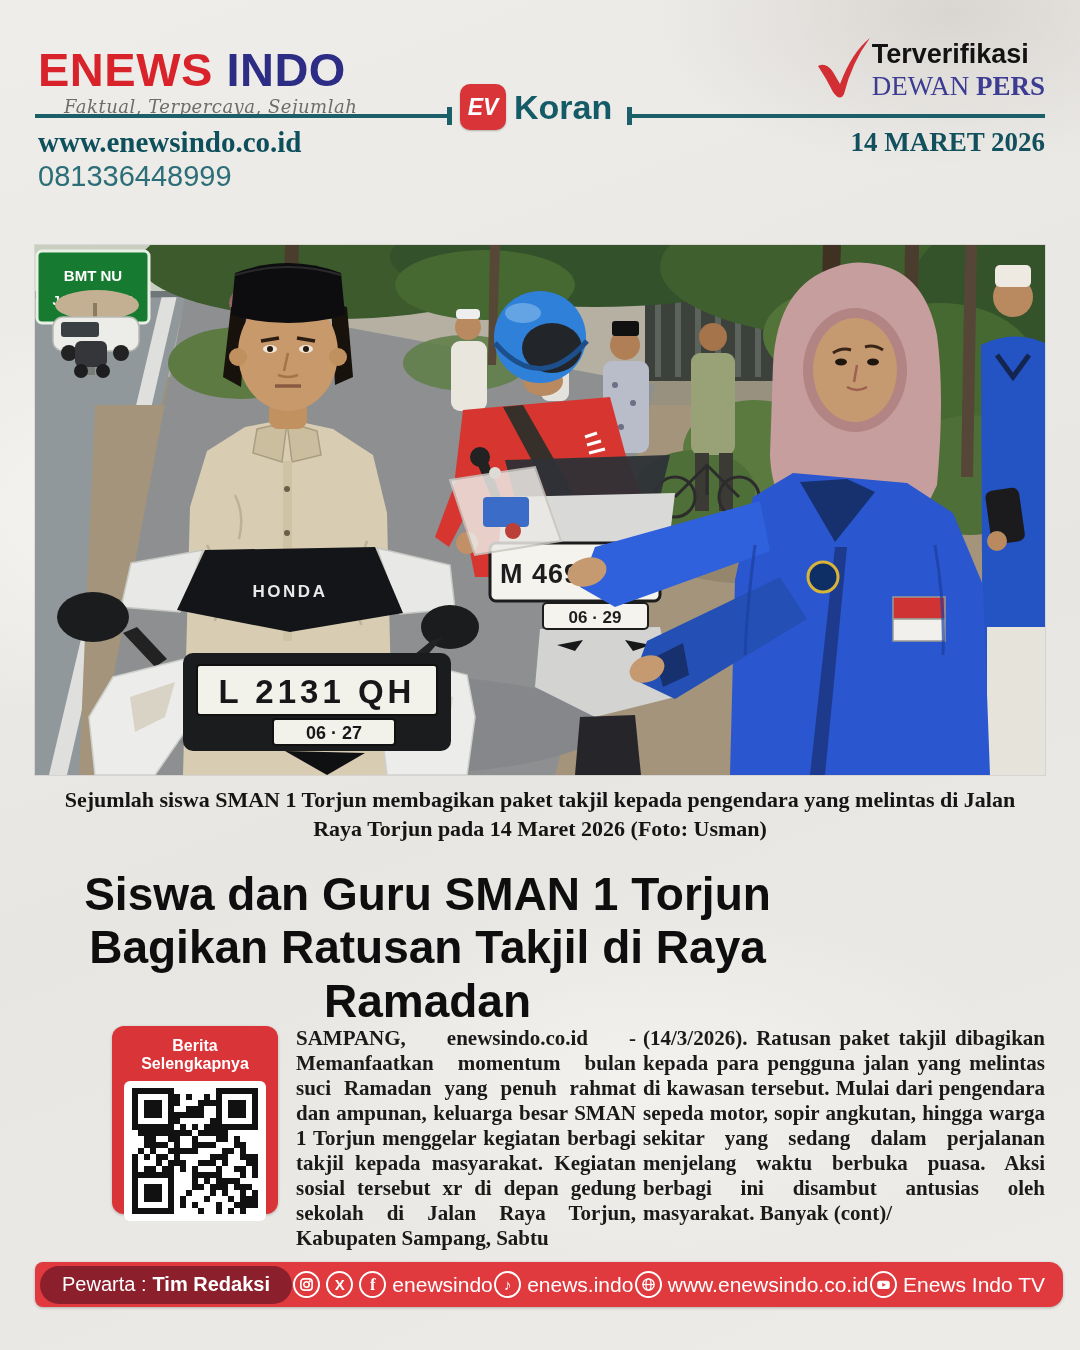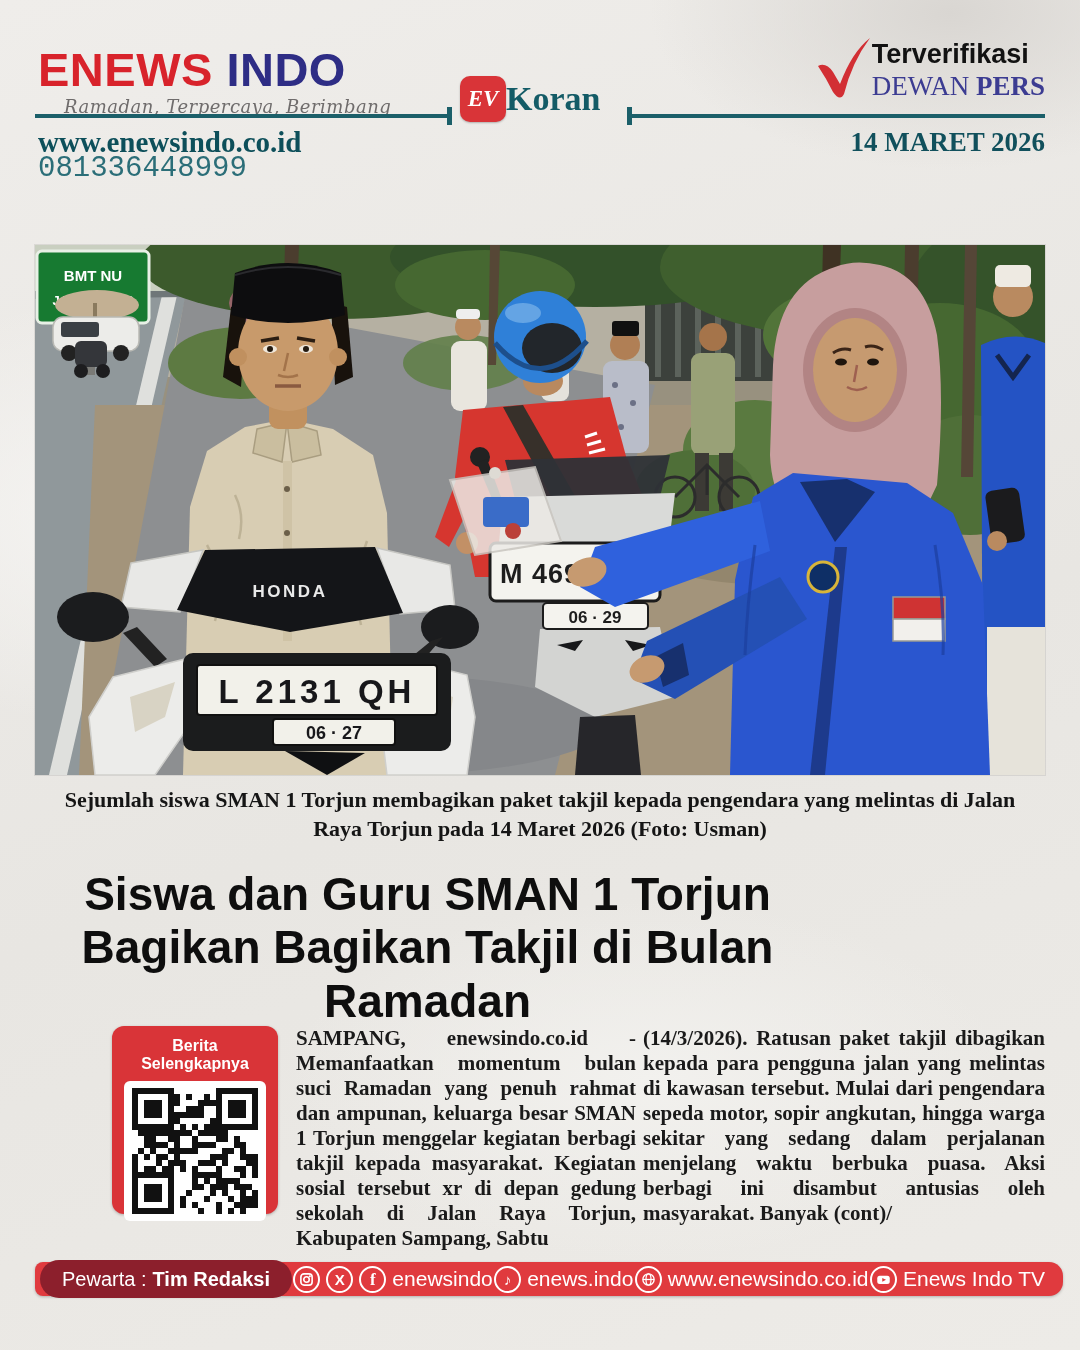--- a/index.html
+++ b/index.html
@@ -19,63 +19,63 @@
   .verify{position:absolute;right:35px;top:40px;text-align:left;}
   .verify .check{position:absolute;left:-56px;top:-4px;width:56px;height:66px;}
   .verify .t1{font-size:27px;font-weight:800;color:#121212;line-height:1.1;}
   .verify .t2{font-family:"Liberation Serif",serif;font-size:27px;color:#3c3c92;line-height:1.2;}
   .verify .t2 b{font-weight:bold;text-align:right;}
   .rule{position:absolute;top:114px;height:4px;background:#1b5f69;}
   .rule.left{left:35px;width:412px;}
   .rule.right{left:632px;right:35px;}
   .cap{position:absolute;top:107px;width:5px;height:18px;background:#1b5f69;}
   .cap.l{left:447px;} .cap.r{left:627px;}
-  .koran{position:absolute;left:460px;top:76px;display:flex;align-items:center;font-family:Liberation Serif, serif;}
+  .koran{position:absolute;left:460px;top:84px;display:flex;align-items:center;gap:8px;}
   .koran .ev{width:46px;height:46px;background:#d93438;border-radius:10px;display:flex;align-items:center;justify-content:center;
     color:#fff;font-weight:800;font-style:italic;font-size:23px;box-shadow:0 1px 2px rgba(0,0,0,.25);}
   .koran .kl{font-size:34px;font-weight:800;color:#135b66;}
   .website{position:absolute;left:38px;top:126px;font-family:"Liberation Serif",serif;font-weight:bold;font-size:29px;color:#0d4f5a;}
-  .phone{position:absolute;left:38px;top:152px;font-family:Liberation Mono, monospace;font-size:29px;color:#2b6e78;}
+  .phone{position:absolute;left:38px;top:160px;font-family:Liberation Sans, sans-serif;font-size:29px;color:#2b6e78;}
   .dayline{position:absolute;right:35px;top:127px;text-align:right;font-family:"Liberation Serif",serif;font-weight:bold;color:#11505c;font-size:27px;line-height:1.18;}
   .category{position:absolute;left:50%;transform:translateX(-50%);top:177px;background:#d93438;color:#fff;
     font-size:29px;font-weight:800;letter-spacing:1px;padding:9px 34px;border-radius:6px;white-space:nowrap;box-shadow:0 1px 3px rgba(0,0,0,.25);}
   
   .photo{position:absolute;left:35px;top:245px;width:1010px;height:530px;box-shadow:0 0 0 1px rgba(0,0,0,.08);}
   
   .caption{position:absolute;left:40px;top:786px;width:1000px;text-align:center;
     font-family:"Liberation Serif",serif;font-weight:bold;font-size:22px;line-height:1.3;color:#151515;}
   .headline{position:absolute;left:0;top:868px;width:855px;text-align:center;
     font-size:46px;line-height:1.16;font-weight:800;color:#0e0e0e;}
   
   .article{position:absolute;left:112px;top:1026px;width:933px;display:flex;gap:18px;}
   .qrbox{width:166px;min-width:166px;height:188px;background:#d93438;border-radius:12px;padding:9px 8px;box-sizing:border-box;text-align:center;box-shadow:0 1px 3px rgba(0,0,0,.25);}
   .qrbox .lbl{color:#fff;font-size:16px;font-weight:700;margin:2px 0 8px;}
   .qrwhite{width:142px;height:140px;background:#fff;border-radius:6px;margin:0 auto;display:flex;align-items:center;justify-content:center;}
   .cols{display:flex;gap:7px;flex:1;}
   .col{font-family:"Liberation Serif",serif;font-weight:bold;font-size:21px;line-height:1.19;color:#1a1a1a;text-align:justify;}
   .col1{width:340px;min-width:340px;}
   .col2{flex:1;}
   
-  .footer{position:absolute;left:35px;right:17px;top:1262px;height:34px;background:#e03a3e;border-radius:8px 14px 14px 8px;
+  .footer{position:absolute;left:35px;right:17px;top:1262px;height:45px;background:#e03a3e;border-radius:8px 14px 14px 8px;
     display:flex;align-items:center;padding:0 18px 0 5px;box-sizing:border-box;justify-content:space-between;box-shadow:0 1px 3px rgba(0,0,0,.25);}
   .pill{background:#8c1f2c;border-radius:20px;height:38px;display:flex;align-items:center;padding:0 22px;color:#fff;font-size:20px;white-space:nowrap;}
   .pill b{font-weight:800;margin-left:6px;}
   .fgroup{display:flex;align-items:center;gap:6px;color:#fff;font-size:21px;white-space:nowrap;}
   .cicon{width:27px;height:27px;border:2px solid #fff;border-radius:50%;display:flex;align-items:center;justify-content:center;box-sizing:border-box;}
   .cicon svg{display:block;}
   .cicon .gl{color:#fff;font-size:15px;font-weight:bold;line-height:1;}
   .cicon .gl.serif{font-family:"Liberation Serif",serif;font-size:17px;}
 </style>
 </head>
 <body>
 
 <div class="page">
 
   <div class="brand"><span class="red">ENEWS</span><span class="blue"> INDO</span></div>
-  <div class="tagline">Ramadan, Terpercaya, Berimbang</div>
+  <div class="tagline">Faktual, Terpercaya, Sejumlah</div>
 
   <div class="verify">
     <svg class="check" viewBox="0 0 56 66">
       <path d="M2,30 Q10,26 17,36 L24,48 Q36,16 54,2 Q36,26 28,58 Q24,66 17,56 Q10,42 2,30 Z" fill="#d22f34"></path>
     </svg>
     <div class="t1">Terverifikasi</div>
     <div class="t2"><span>DEWAN </span><b>PERS</b></div>
   </div>
 
   <div class="rule left"></div>
@@ -316,21 +316,21 @@
       </g>
       <circle cx="788" cy="332" r="15" fill="#0e2f66" stroke="#d8b53a" stroke-width="3"></circle>
       <path d="M720,300 q-8,60 -10,110 M900,300 q10,60 8,110" stroke="#1d3f9e" stroke-width="3" fill="none" opacity=".7"></path>
     </g>
   </svg>
 
   <div class="caption">Sejumlah siswa SMAN 1 Torjun membagikan paket takjil kepada pengendara yang melintas di Jalan Raya Torjun pada 14 Maret 2026 (Foto: Usman)</div>
 
   <div class="headline">
     <div>Siswa dan Guru SMAN 1 Torjun</div>
-    <div>Bagikan Bagikan Takjil di Bulan Ramadan</div>
+    <div>Bagikan Ratusan Takjil di Raya Ramadan</div>
   </div>
 
   <div class="article">
     <div class="qrbox">
       <div class="lbl">Berita Selengkapnya</div>
       <div class="qrwhite">
           <svg id="qr" width="126" height="126" shape-rendering="crispEdges">
             <rect x="0" y="0" width="6" height="6" fill="#111"></rect>
             <rect x="6" y="0" width="6" height="6" fill="#111"></rect>
             <rect x="12" y="0" width="6" height="6" fill="#111"></rect>

